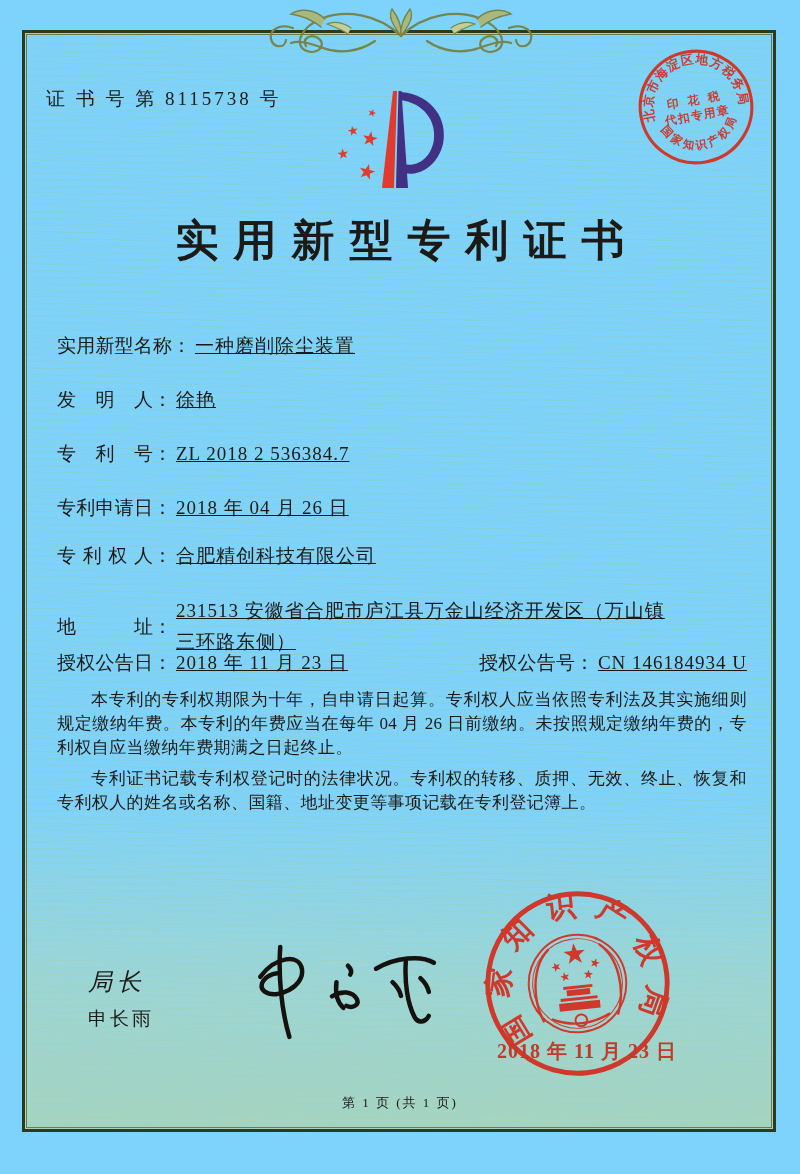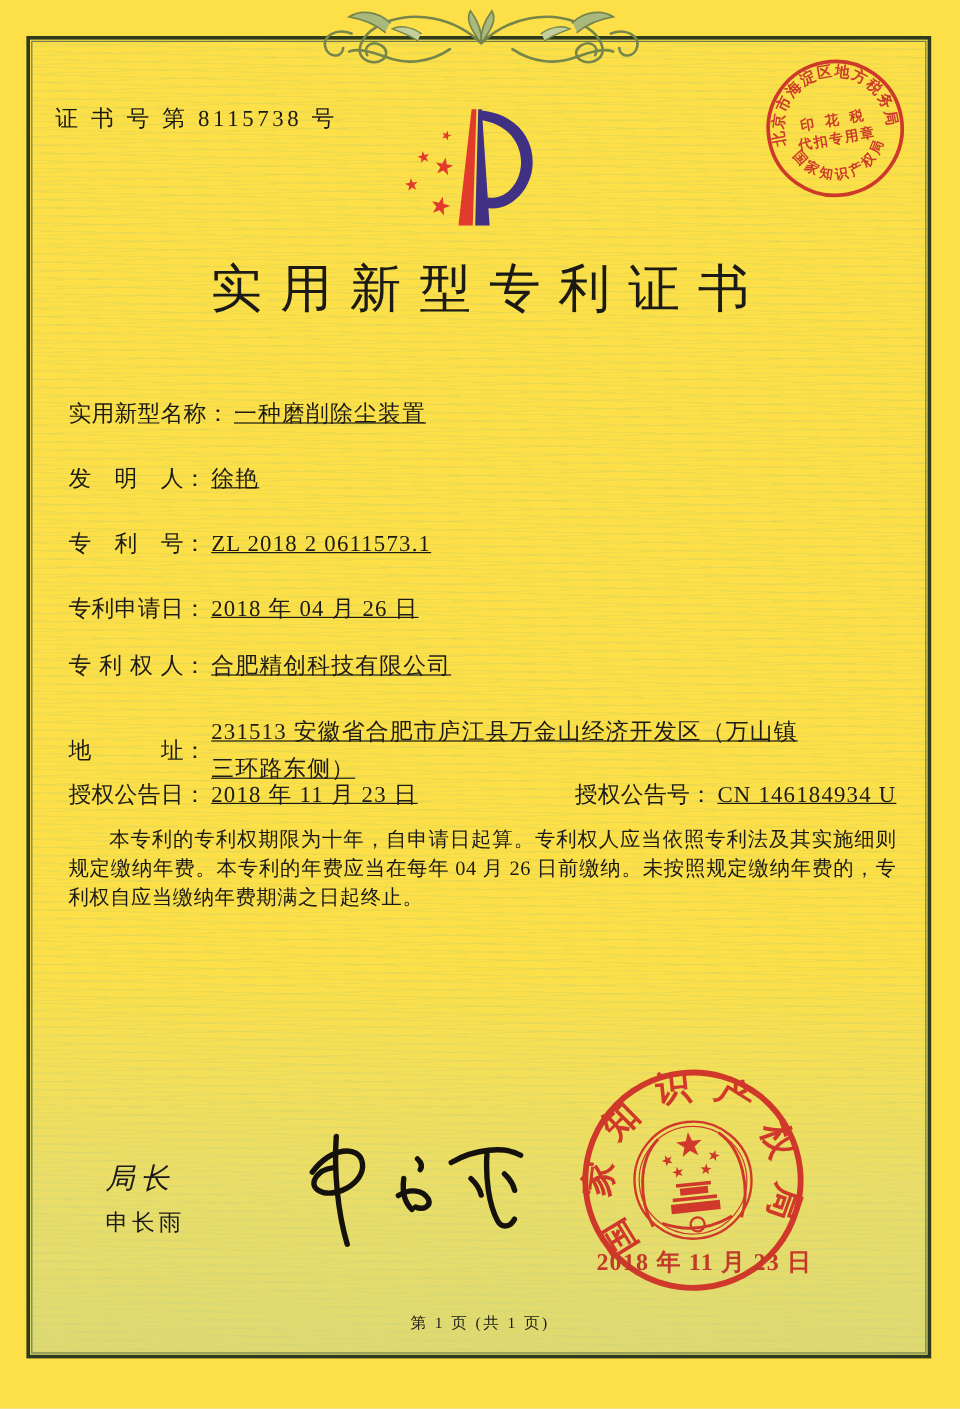--- a/index.html
+++ b/index.html
@@ -1,18 +1,18 @@
 <!DOCTYPE html>
 <html lang="zh"><head>
 <meta charset="utf-8">
 <style>
   html,body{margin:0;padding:0;background:#e9e6da;}
   .page{
     position:relative;width:800px;height:1174px;margin:0 auto;
-    background:#fde047;overflow:hidden;
+    background:#7dd3fc;overflow:hidden;
     font-family:"Liberation Serif","DejaVu Serif",serif;color:#1c1a17;
   }
   
   .texture{
     position:absolute;left:25px;top:33px;right:27px;bottom:45px;z-index:1;
     background:
       repeating-linear-gradient(1.4deg, rgba(168,192,120,.16) 0 1.1px, rgba(0,0,0,0) 1.1px 6.5px),
       repeating-linear-gradient(-1.6deg, rgba(168,192,120,.13) 0 1.1px, rgba(0,0,0,0) 1.1px 7.5px);
   }
   .tint-bottom{
@@ -22,21 +22,21 @@
   .frame{
     position:absolute;left:22px;top:30px;right:24px;bottom:42px;z-index:2;
     border:3px solid #2e3a1d;
   }
   .frame-inner{position:absolute;inset:1px;border:1px solid #6d7c4a;}
   .ornament{position:absolute;left:255px;top:6px;width:292px;height:54px;z-index:3;}
   .cert-no{position:absolute;left:46px;top:86px;z-index:4;font-size:19px;letter-spacing:3px;}
   .logo{position:absolute;left:330px;top:82px;width:166px;height:122px;z-index:4;}
   .title{
     position:absolute;left:0;top:212px;width:100%;z-index:4;text-align:center;
-    font-size:43px;font-weight:normal;letter-spacing:15px;padding-left:15px;box-sizing:border-box;
+    font-size:43px;font-weight:bold;letter-spacing:15px;padding-left:15px;box-sizing:border-box;
   }
   .fields{position:absolute;left:57px;top:0;width:690px;z-index:4;font-size:19px;}
   .frow{position:absolute;left:0;display:flex;align-items:center;line-height:27px;width:690px;}
   .flabel{
     display:inline-block;width:96px;text-align:justify;text-align-last:justify;
     flex:0 0 auto;white-space:nowrap;
   }
   .flabel.w6{width:115px;}
   .colon{flex:0 0 auto;}
   .fvalue{margin-left:4px;letter-spacing:1px;text-decoration:underline;}
@@ -108,21 +108,21 @@
       <span class="fvalue">一种磨削除尘装置</span>
     </div>
     <div class="frow" style="top:386px">
       <span class="flabel">发明人</span>
         <span class="colon">：</span>
       <span class="fvalue">徐艳</span>
     </div>
     <div class="frow" style="top:440px">
       <span class="flabel">专利号</span>
         <span class="colon">：</span>
-      <span class="fvalue">ZL 2018 2 0611573.1</span>
+      <span class="fvalue">ZL 2018 2 536384.7</span>
     </div>
     <div class="frow" style="top:494px">
       <span class="flabel">专利申请日</span>
         <span class="colon">：</span>
       <span class="fvalue">2018 年 04 月 26 日</span>
     </div>
     <div class="frow" style="top:542px">
       <span class="flabel">专利权人</span>
         <span class="colon">：</span>
       <span class="fvalue">合肥精创科技有限公司</span>
@@ -139,20 +139,21 @@
       <span class="grant-right">
         <span class="flabel">授权公告号</span>
           <span class="colon">：</span>
         <span class="fvalue">CN 146184934 U</span>
       </span>
     </div>
   </div>
 
   <div class="paras">
     <p>本专利的专利权期限为十年，自申请日起算。专利权人应当依照专利法及其实施细则规定缴纳年费。本专利的年费应当在每年 04 月 26 日前缴纳。未按照规定缴纳年费的，专利权自应当缴纳年费期满之日起终止。</p>
+    <p>专利证书记载专利权登记时的法律状况。专利权的转移、质押、无效、终止、恢复和专利权人的姓名或名称、国籍、地址变更等事项记载在专利登记簿上。</p>
   </div>
 
   <div class="signer-role">局长</div>
   <div class="signer-name">申长雨</div>
 
   <svg class="signature" viewBox="0 0 232 118">
     <g fill="none" stroke="#15120e" stroke-width="4.5" stroke-linecap="round" stroke-linejoin="round">
       <path d="M36,36 C52,16 76,14 78,30 C80,47 52,60 40,51 C32,45 41,34 53,33"></path>
       <path d="M57,7 C54,36 56,70 63,97"></path>
       <path d="M124,28 C127,31 128,34 126,37"></path>

